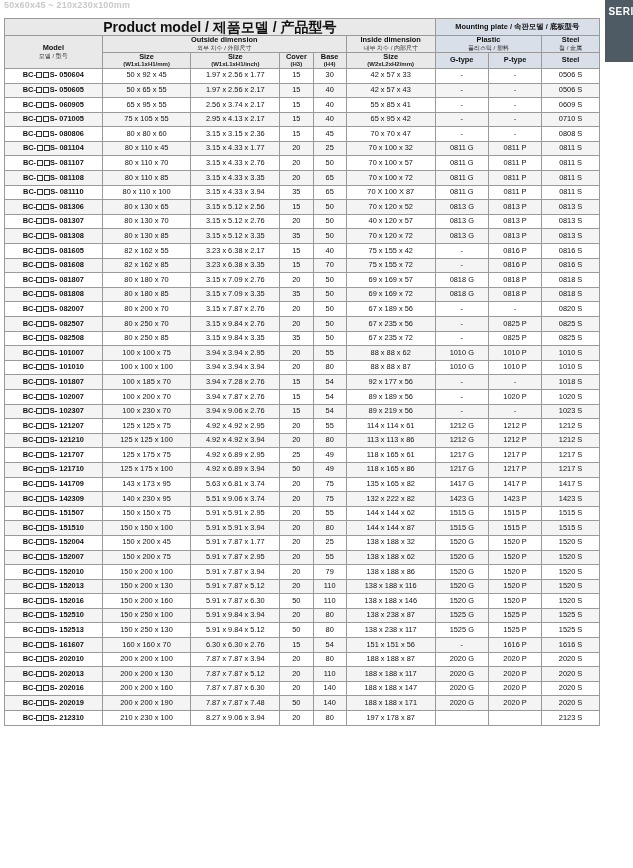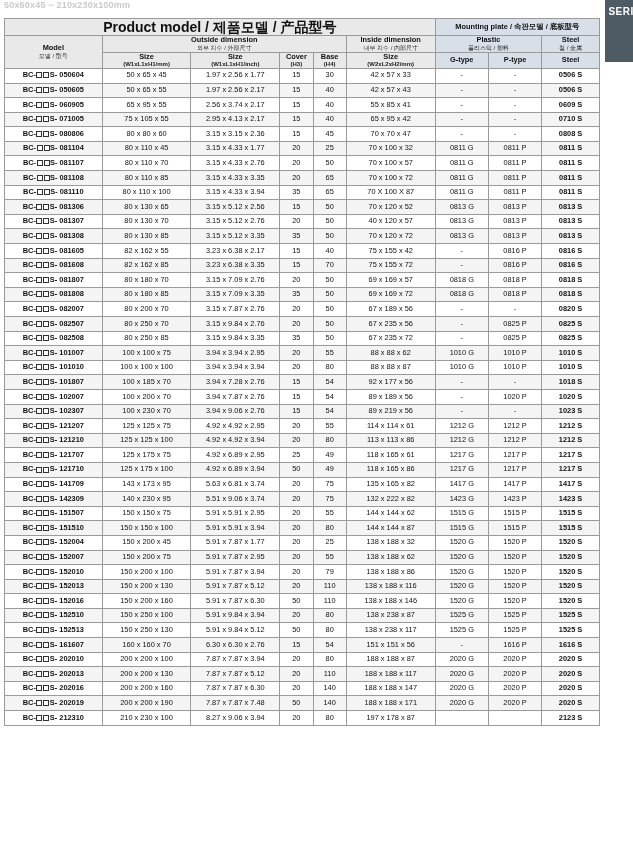--- a/index.html
+++ b/index.html
@@ -109,21 +109,21 @@
   }
   td.model .box {
     display: inline-block;
     width: 6px;
     height: 6px;
     border: 1px solid #333;
     margin: 0 0.5px;
     vertical-align: middle;
     background: #fff;
   }
-  td.steel { font-weight: bold; }
+  td.steel { font-weight: normal; }
   td.dim { white-space: nowrap; }
 
   
   col.c-model { width: 88px; }
   col.c-mm    { width: 80px; }
   col.c-inch  { width: 80px; }
   col.c-cov   { width: 30px; }
   col.c-base  { width: 30px; }
   col.c-ins   { width: 80px; }
   col.c-g     { width: 48px; }
@@ -204,21 +204,21 @@
         <th>
           <span>Size</span>
           <span class="subb">(W2xL2xH2/mm)</span>
         </th>
         <th class="blue">Steel</th>
       </tr>
     </thead>
     <tbody id="tbody">
         <tr>
           <td class="model"><span>BC-</span><span class="box"></span><span class="box"></span><span>S- 050604</span></td>
-          <td class="dim">50 x 65 x 45</td>
+          <td class="dim">50 x 92 x 45</td>
           <td class="dim">1.97 x 2.56 x 1.77</td>
           <td>15</td>
           <td>30</td>
           <td class="dim">42 x 57 x 33</td>
           <td>-</td>
           <td>-</td>
           <td class="steel">0506 S</td>
         </tr>
         <tr>
           <td class="model"><span>BC-</span><span class="box"></span><span class="box"></span><span>S- 050605</span></td>

